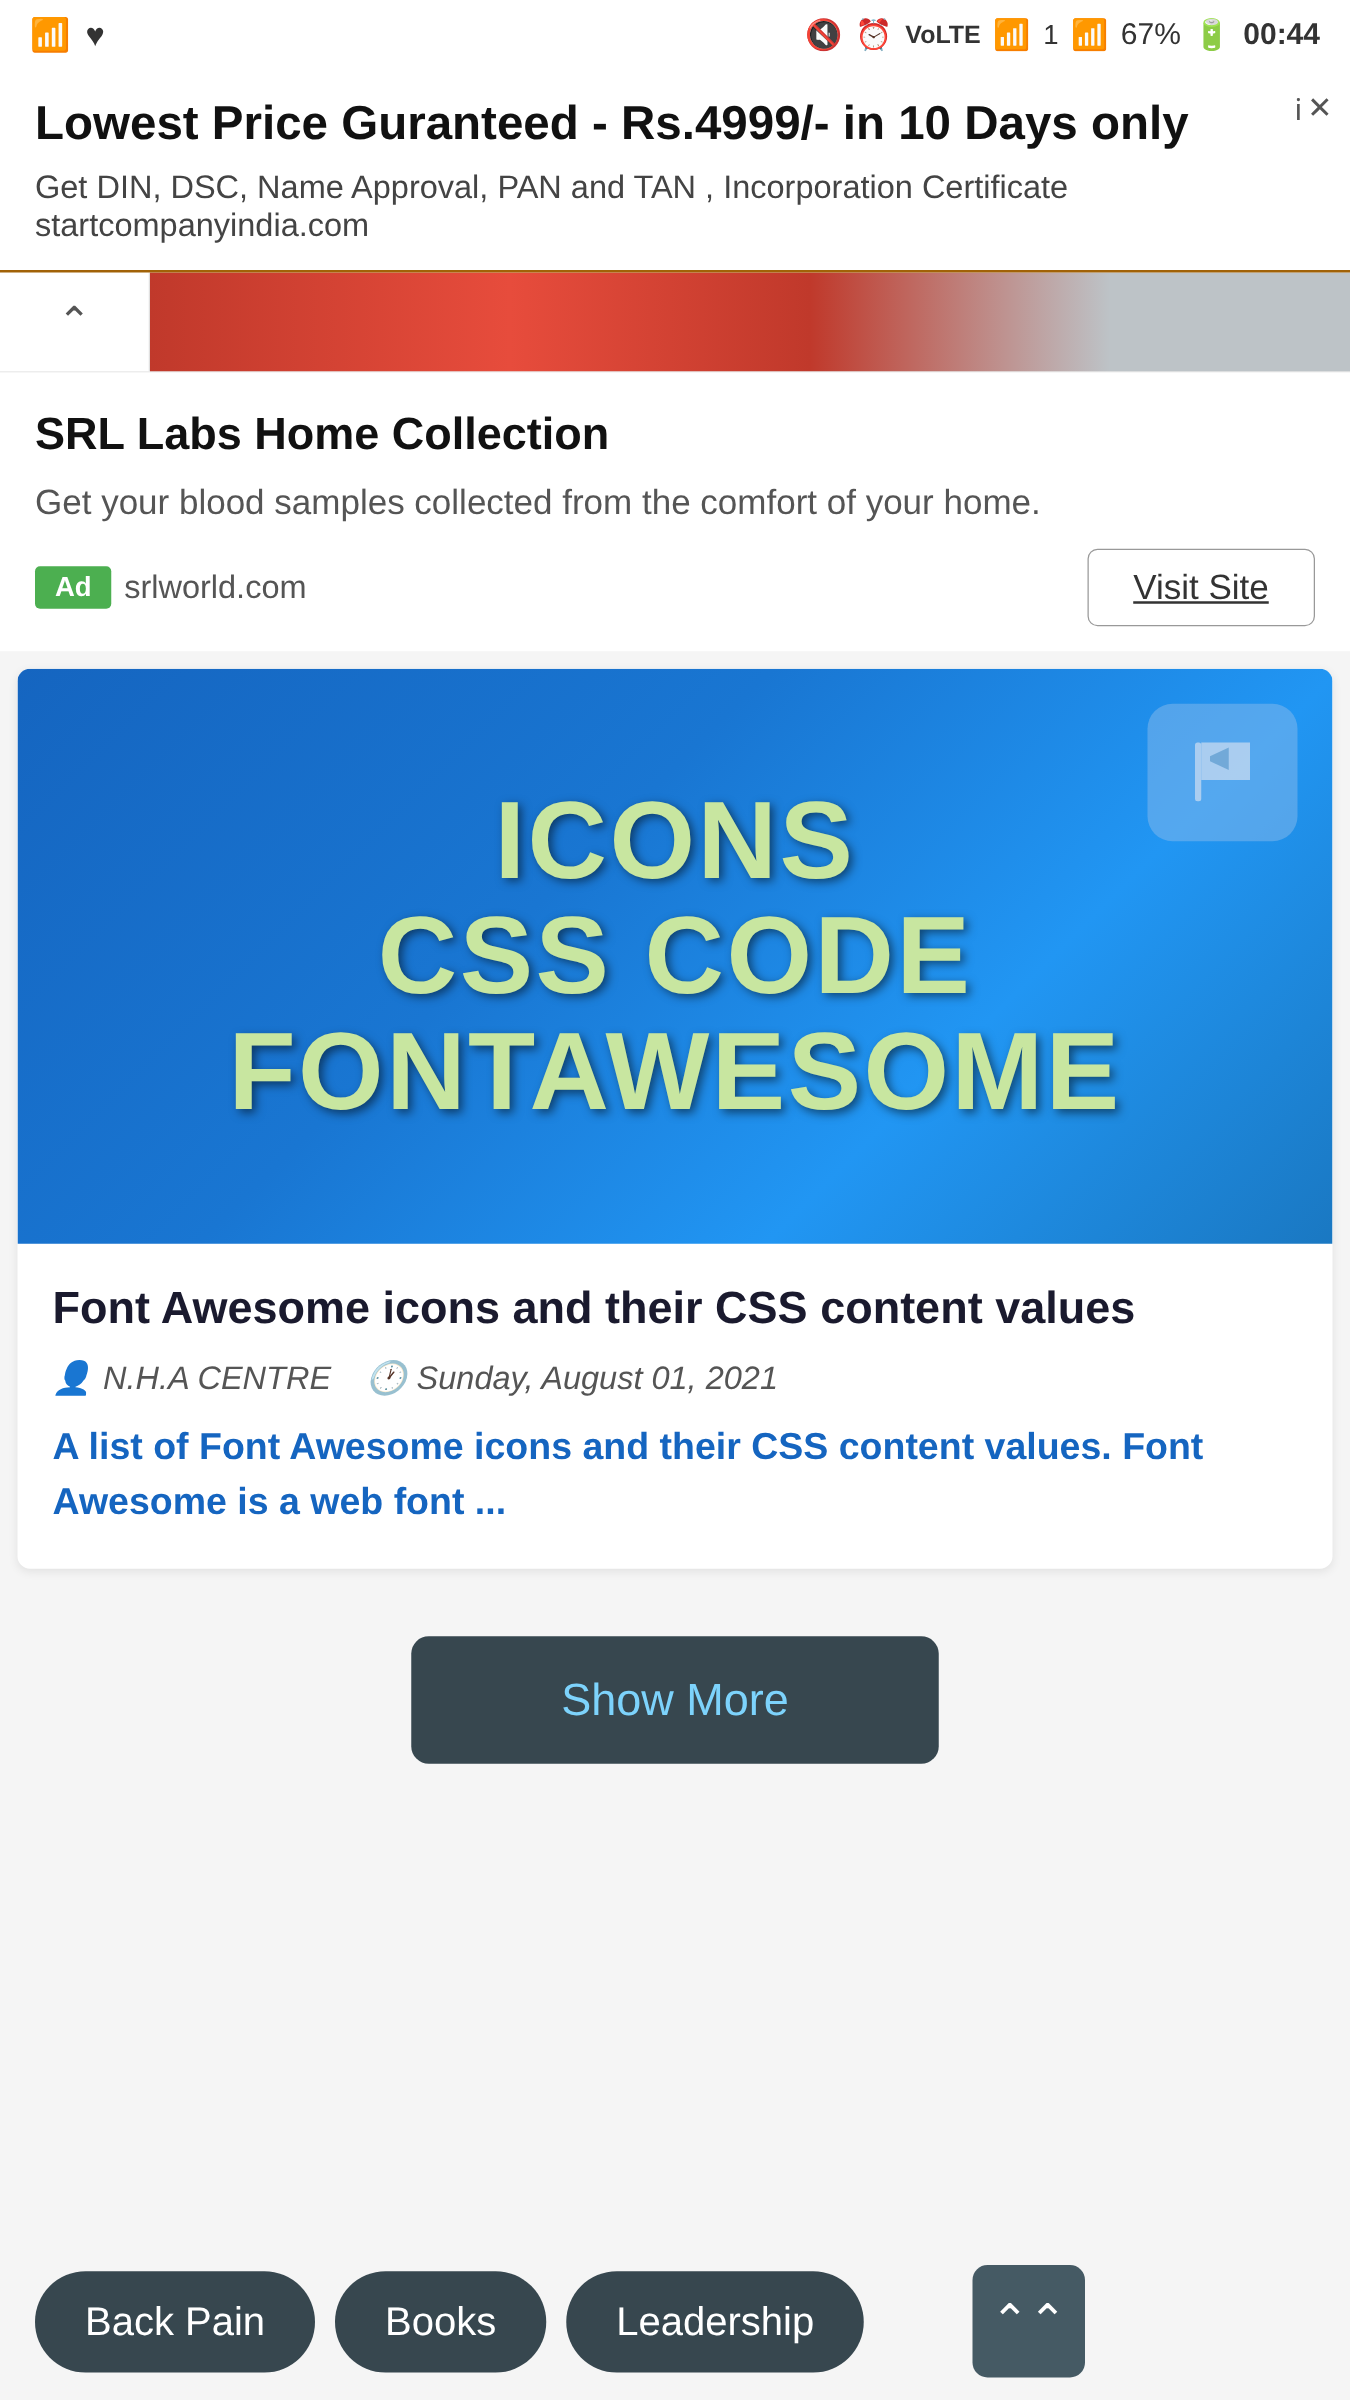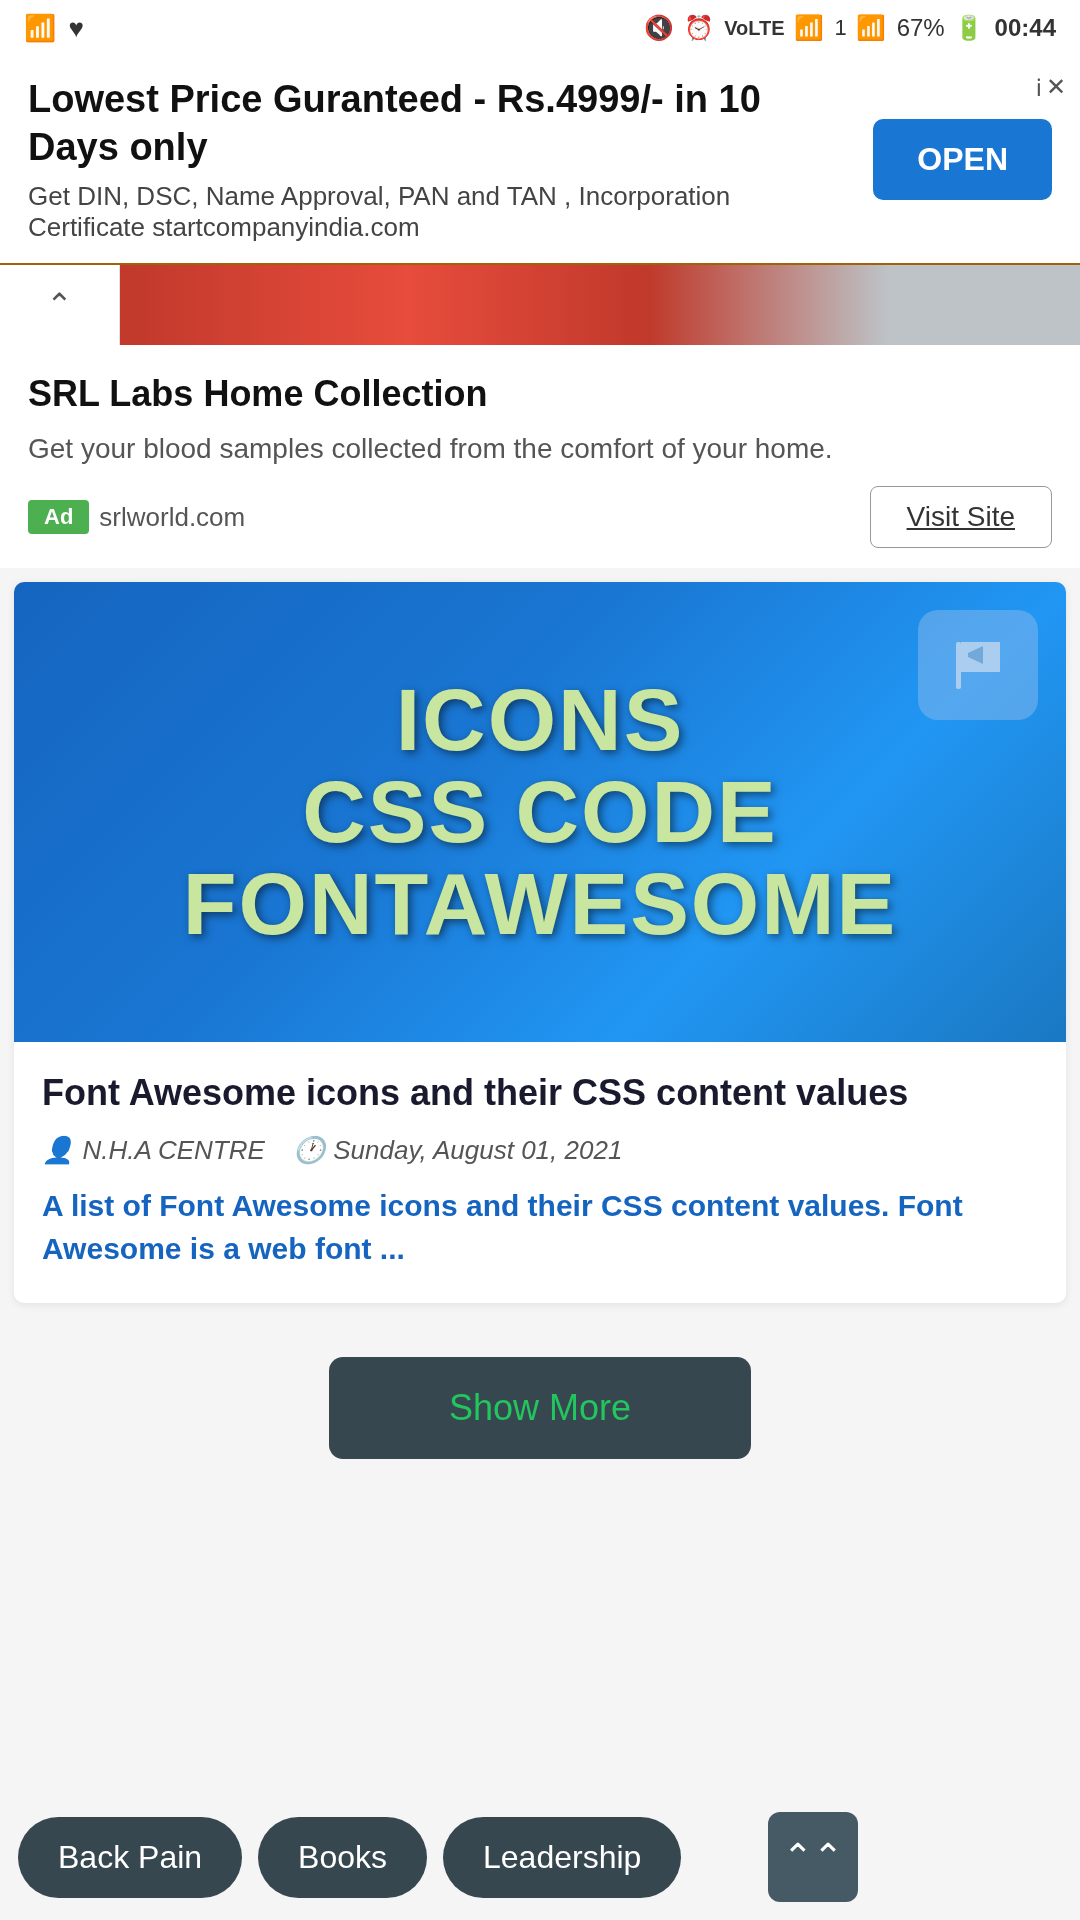--- a/index.html
+++ b/index.html
@@ -234,34 +234,34 @@
     }
 
     
     .show-more-section {
       display: flex;
       justify-content: center;
       padding: 40px 0 50px 0;
     }
     .show-more-btn {
       background: #37474F;
-      color: #22c55e;
+      color: #7dd3fc;
       border: none;
       border-radius: 14px;
       padding: 30px 120px;
       font-size: 36px;
       cursor: pointer;
       font-weight: 500;
     }
 
     
     .bottom-tags {
       position: fixed;
       bottom: 0;
-      left: 0;
+      left: 10px;
       width: 876px;
       background: #f5f5f5;
       padding: 24px 18px 18px 18px;
       display: flex;
       align-items: center;
       gap: 16px;
       overflow-x: auto;
     }
     .tag-chip {
       background: #37474F;
@@ -309,21 +309,20 @@
     <span>🔋</span>
     <span style="font-weight:bold;">00:44</span>
   </div>
 </div>
 
 <div class="ad-banner">
   <div class="ad-banner-left">
     <div class="ad-banner-title">Lowest Price Guranteed - Rs.4999/- in 10 Days only</div>
     <div class="ad-banner-subtitle">Get DIN, DSC, Name Approval, PAN and TAN , Incorporation Certificate startcompanyindia.com</div>
   </div>
-  <button class="ad-banner-open-btn">OPEN</button>
   <div class="ad-info-close">
     <span>ℹ</span>
     <span>✕</span>
   </div>
 </div>
 
 <div class="collapsed-section">
   <button class="collapse-btn">⌃</button>
   <div class="collapsed-image-strip"></div>
 </div>

